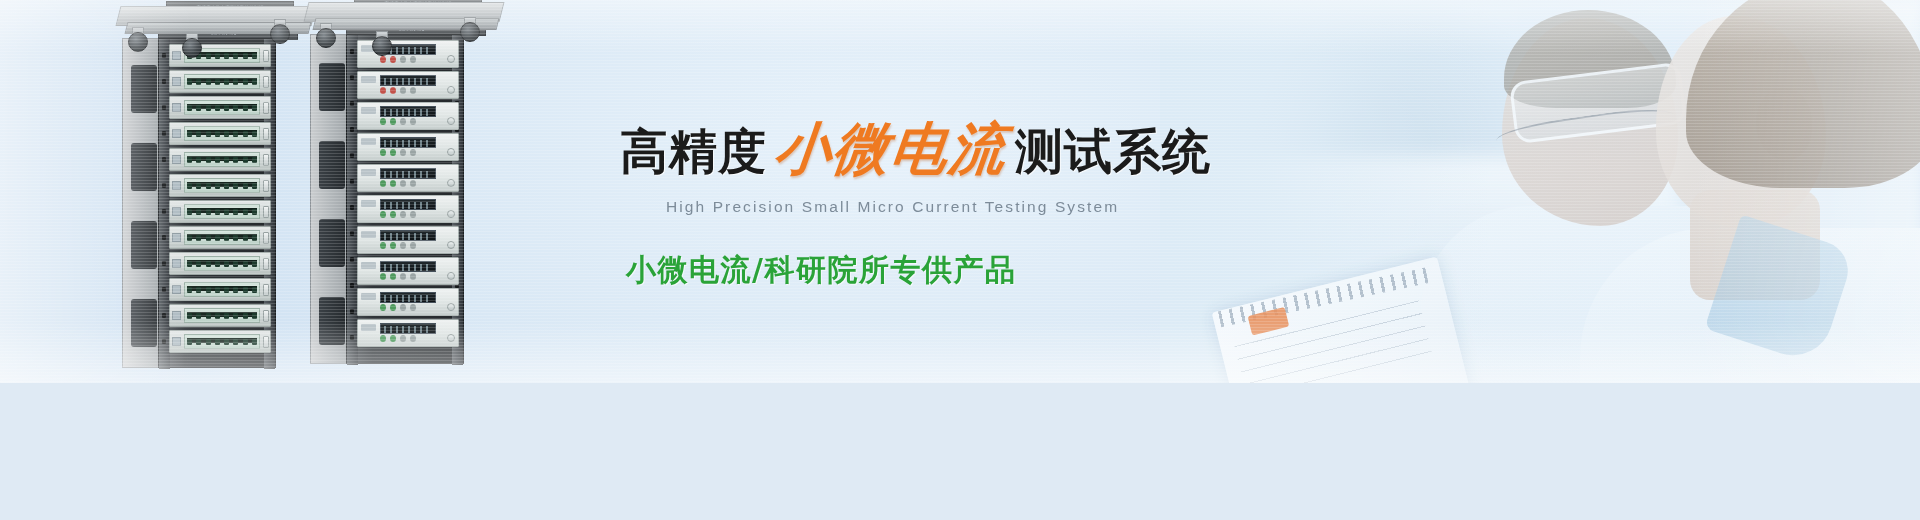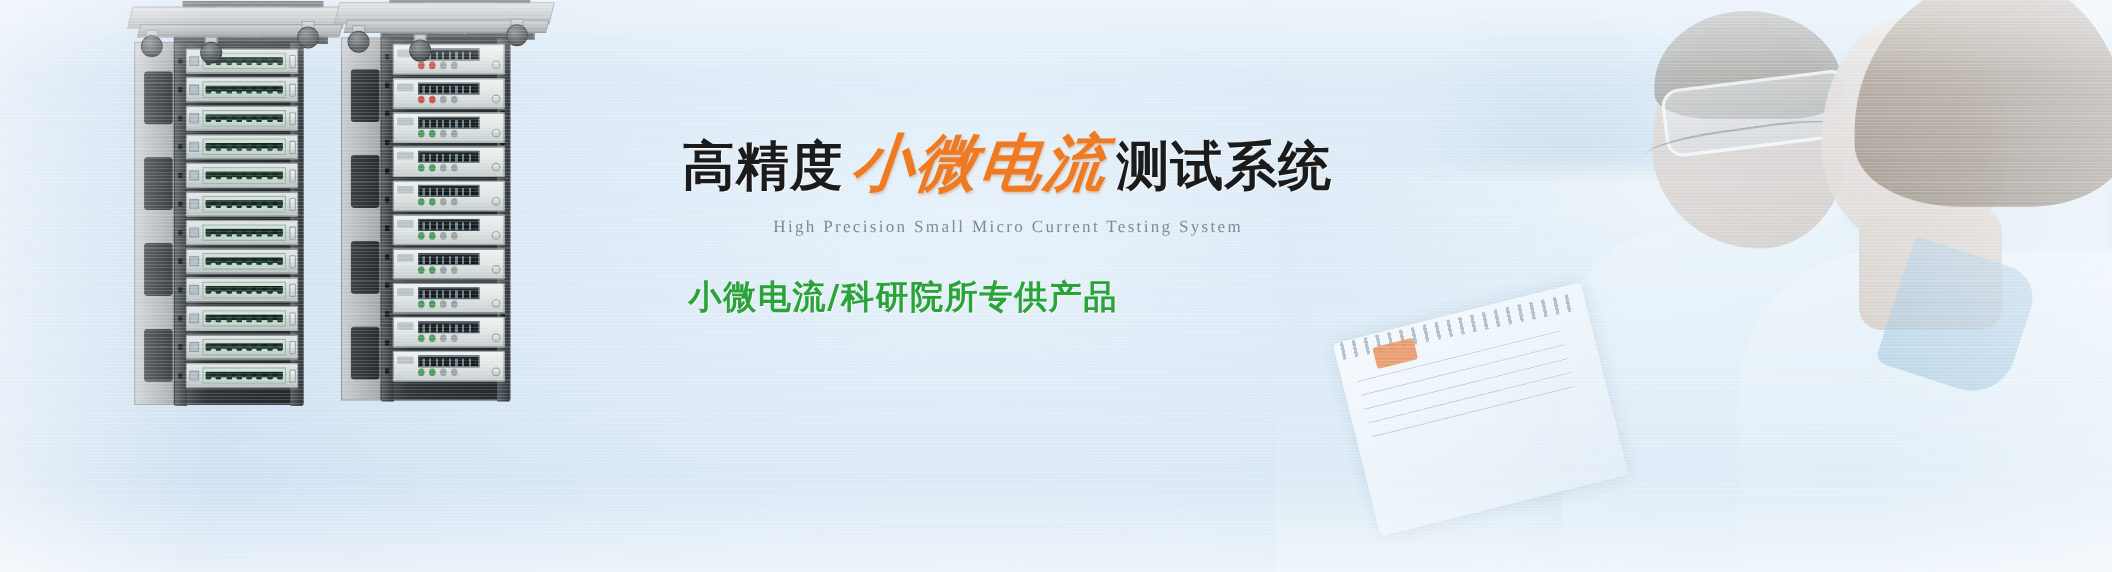--- a/index.html
+++ b/index.html
@@ -4,21 +4,21 @@
 <style>
   * { margin:0; padding:0; box-sizing:border-box; }
   html,body { width:1920px; height:520px; overflow:hidden; }
   body {
     font-family:"Liberation Sans", sans-serif;
     background:#dfeaf4;
   }
 
   .banner {
     position:relative;
-    width:1920px; height:520px;
+    width:1920px; height:383px;
     overflow:hidden;
     background:
       radial-gradient(ellipse 1100px 620px at 46% 38%, #e6f1fa 0%, #d9e8f5 45%, #cfe1f2 72%, #c7dcee 100%);
   }
 
   
   .scanlines{
     position:absolute; inset:0;
     background:repeating-linear-gradient(to bottom, rgba(255,255,255,.16) 0 1px, rgba(0,0,0,0) 1px 3px);
     pointer-events:none; z-index:9;
@@ -292,22 +292,22 @@
   .t-orange{
     font-family:"DejaVu Serif", serif;
     font-size:56px; font-weight:bold; color:#ef7a21;
     letter-spacing:2px; margin:0 8px;
     font-style:italic;
     transform:skewX(-6deg);
     display:inline-block;
     text-shadow:1px 2px 2px rgba(190,90,20,.28);
   }
   .subtitle-en{
-    margin-top:22px; margin-left:83px;
-    font-family:Liberation Serif, serif;
+    margin-top:22px; margin-left:46px;
+    font-family:Liberation Sans, sans-serif;
     font-size:15.5px; color:#7c8b99; letter-spacing:2.1px; white-space:nowrap;
   }
   .tagline{
     margin-top:34px; margin-left:6px;
     font-family:"DejaVu Sans", sans-serif;
     font-size:30px; font-weight:bold; color:#2aa338;
     letter-spacing:1.5px; white-space:nowrap;
     text-shadow:1px 1px 0 rgba(255,255,255,.65);
   }
 </style>

